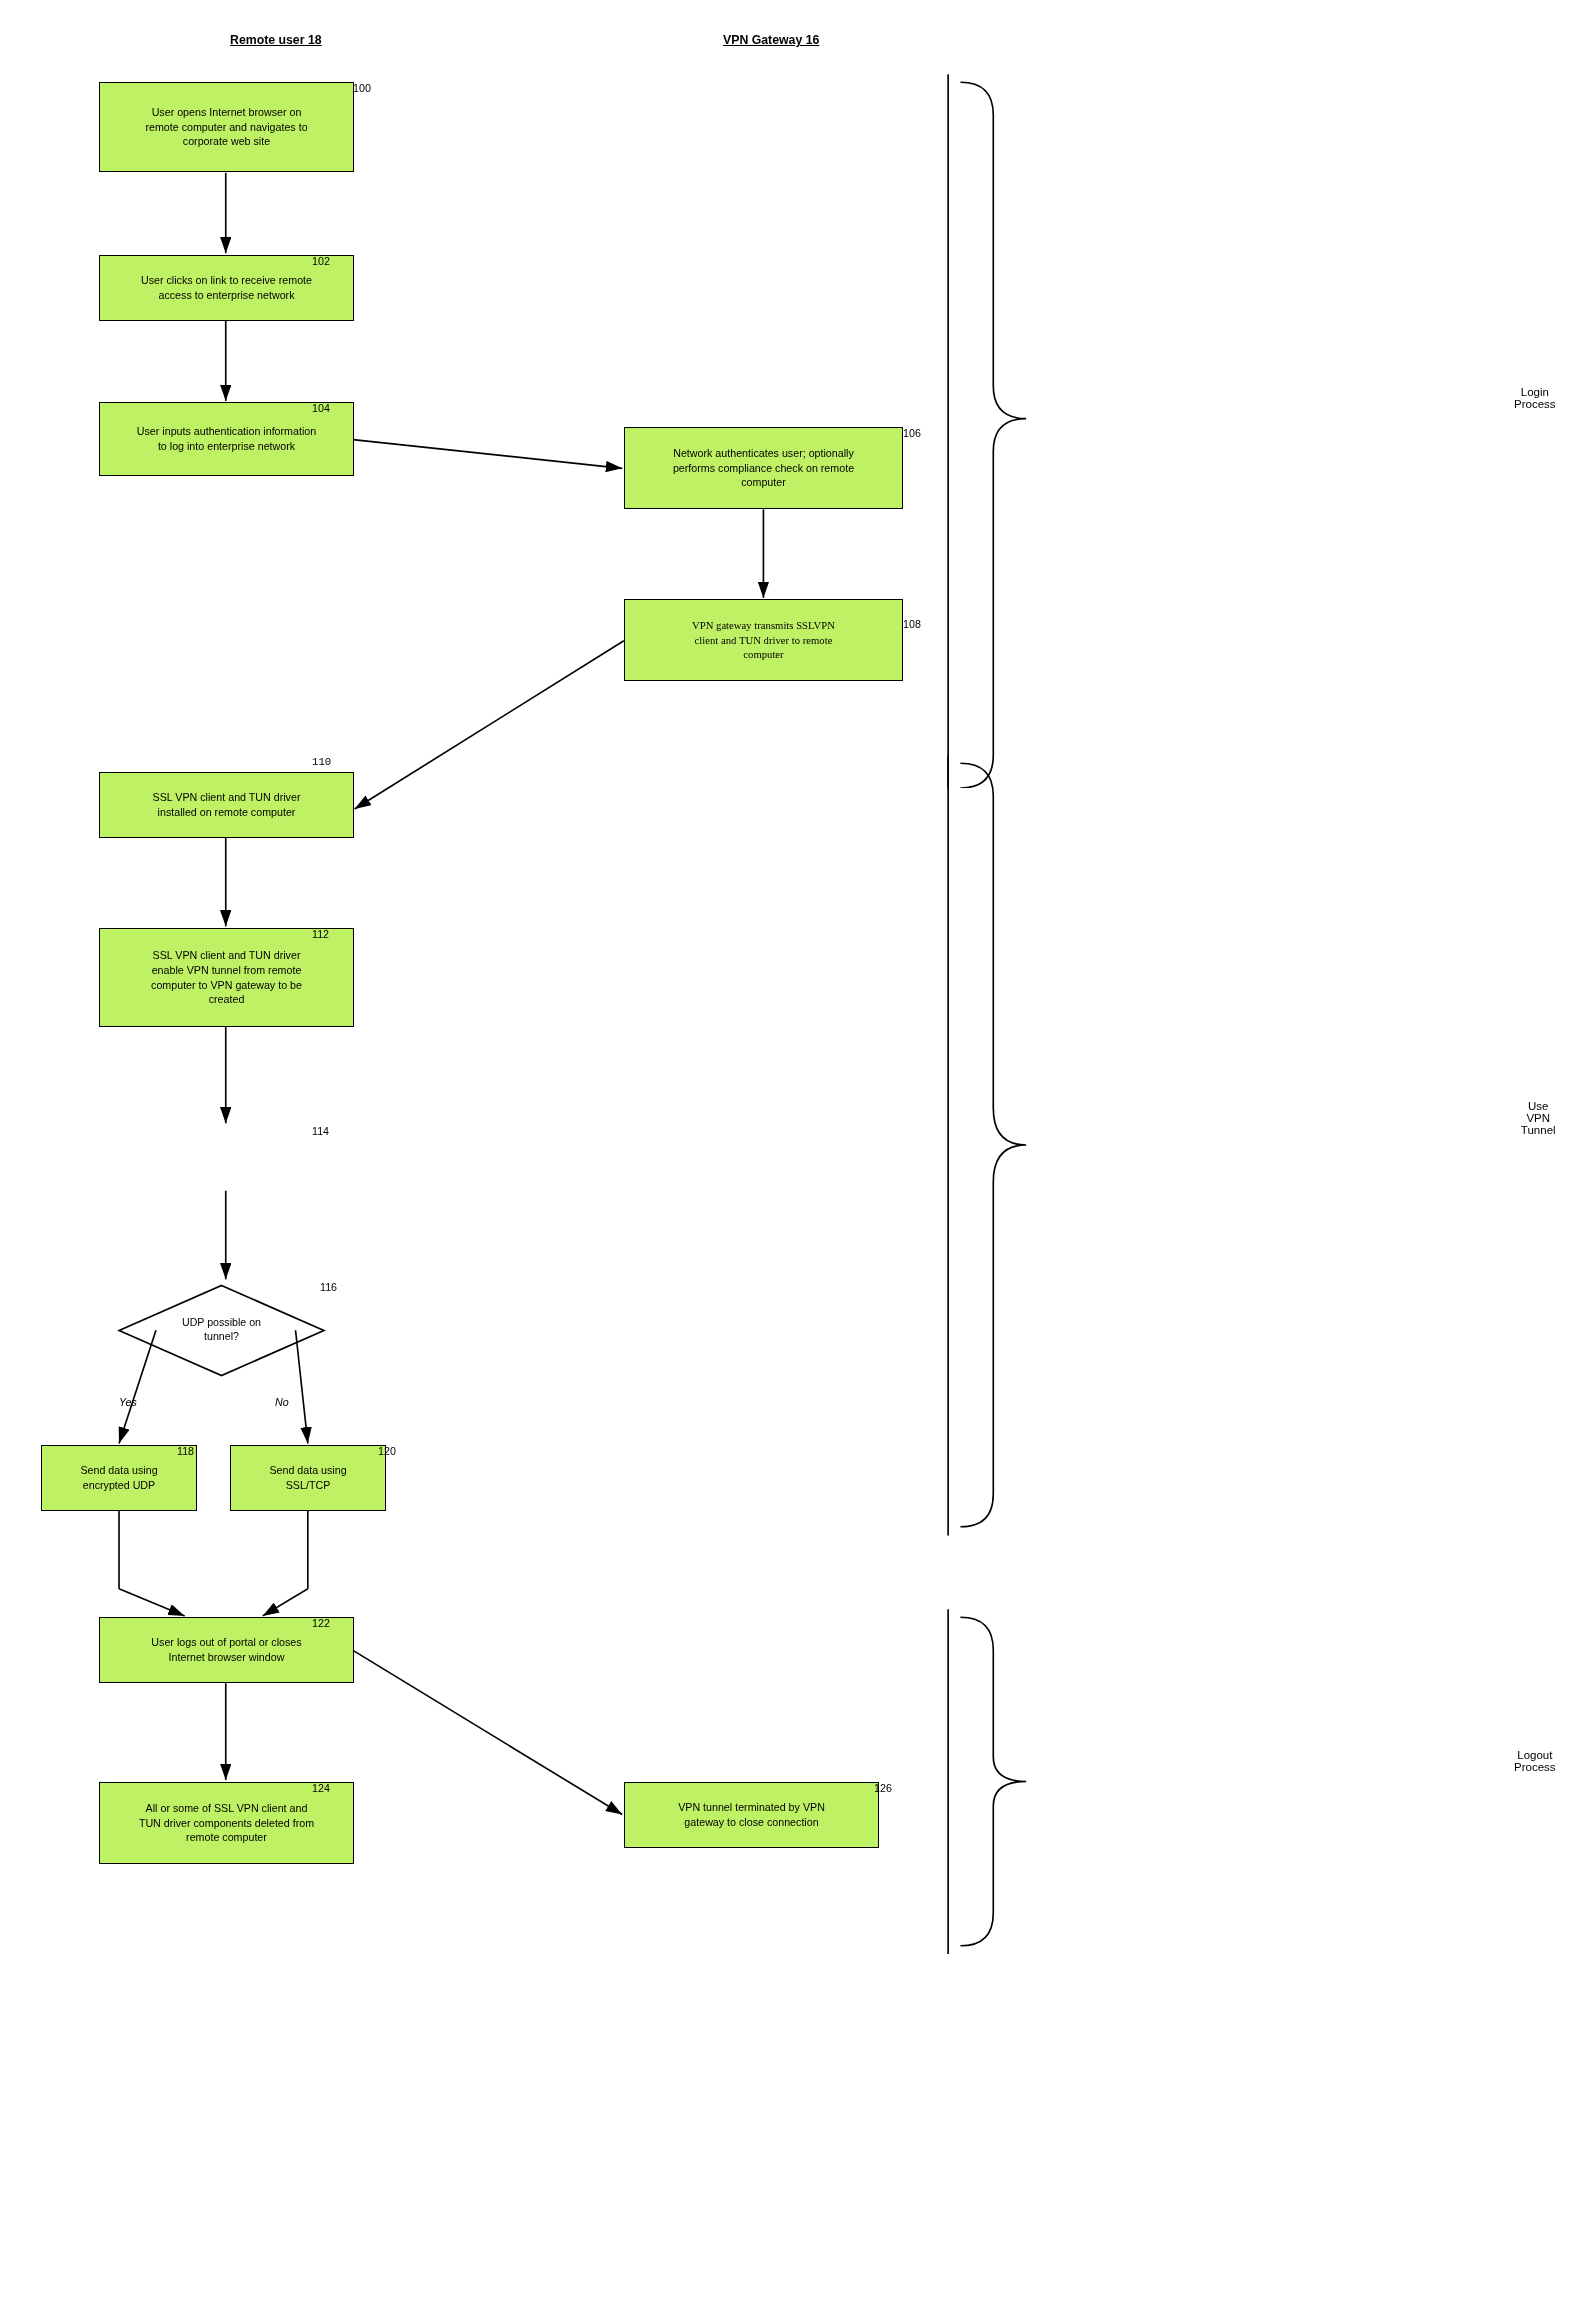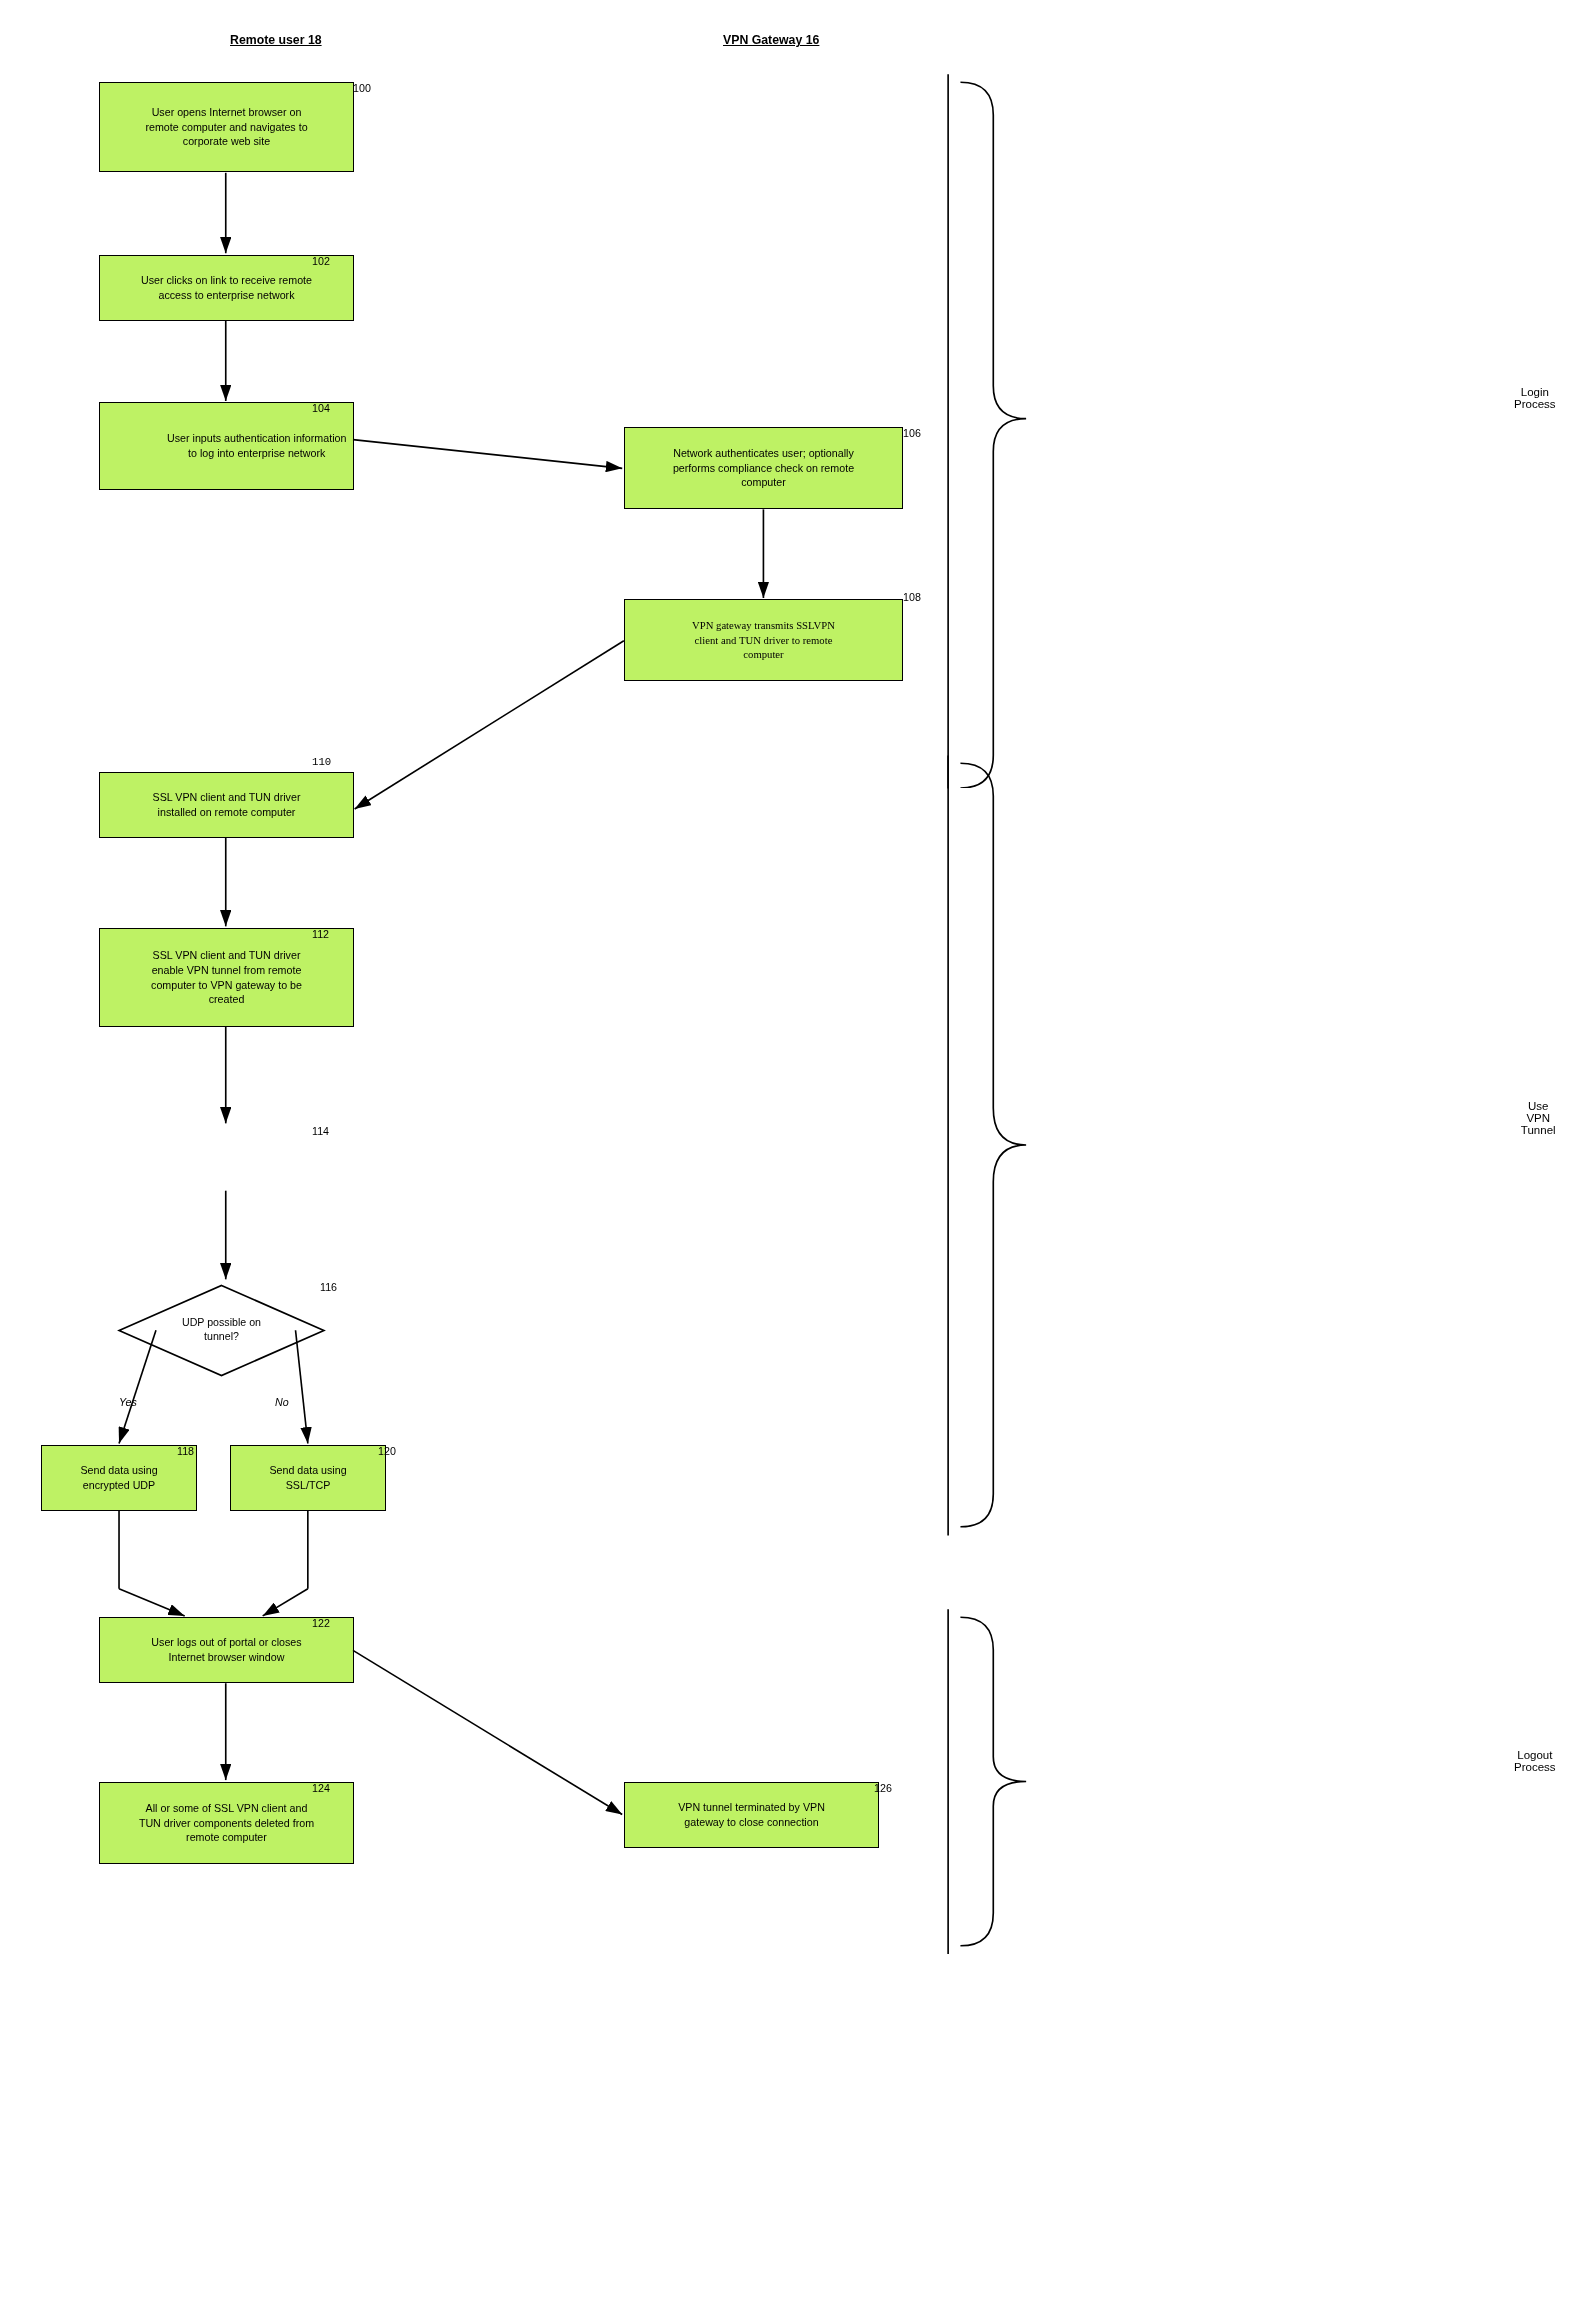--- a/index.html
+++ b/index.html
@@ -96,39 +96,39 @@
 corporate web site</span>
   </div>
   <div class="step-label" style="left:353px; top:82px;">100</div>
 
   <div class="flow-box" style="left:99px; top:255px; width:255px; height:66px;">
     <span style="white-space:pre-line;">User clicks on link to receive remote
 access to enterprise network</span>
   </div>
   <div class="step-label" style="left:312px; top:255px;">102</div>
 
-  <div class="flow-box" style="left:99px; top:402px; width:255px; height:88px;justify-content:flex-end;">
+  <div class="flow-box" style="left:99px; top:402px; width:255px; height:74px;">
     <span style="white-space:pre-line;">User inputs authentication information
 to log into enterprise network</span>
   </div>
   <div class="step-label" style="left:312px; top:402px;">104</div>
 
   <div class="flow-box" style="left:624px; top:427px; width:279px; height:82px;">
     <span style="white-space:pre-line;">Network authenticates user; optionally
 performs compliance check on remote
 computer</span>
   </div>
   <div class="step-label" style="left:903px; top:427px;">106</div>
 
   <div class="flow-box" style="left:624px; top:599px; width:279px; height:82px;font-family:Liberation Serif, serif;">
     <span style="white-space:pre-line;">VPN gateway transmits SSLVPN
 client and TUN driver to remote
 computer</span>
   </div>
-  <div class="step-label" style="left:903px; top:591px;">108</div>
+  <div class="step-label" style="left:903px; top:618px;">108</div>
 
   <div class="flow-box" style="left:99px; top:772px; width:255px; height:66px;">
     <span style="white-space:pre-line;">SSL VPN client and TUN driver
 installed on remote computer</span>
   </div>
   <div class="step-label" style="left:312px; top:756px;font-family:Liberation Mono, monospace;">110</div>
 
   <div class="flow-box" style="left:99px; top:928px; width:255px; height:99px;">
     <span style="white-space:pre-line;">SSL VPN client and TUN driver
 enable VPN tunnel from remote

